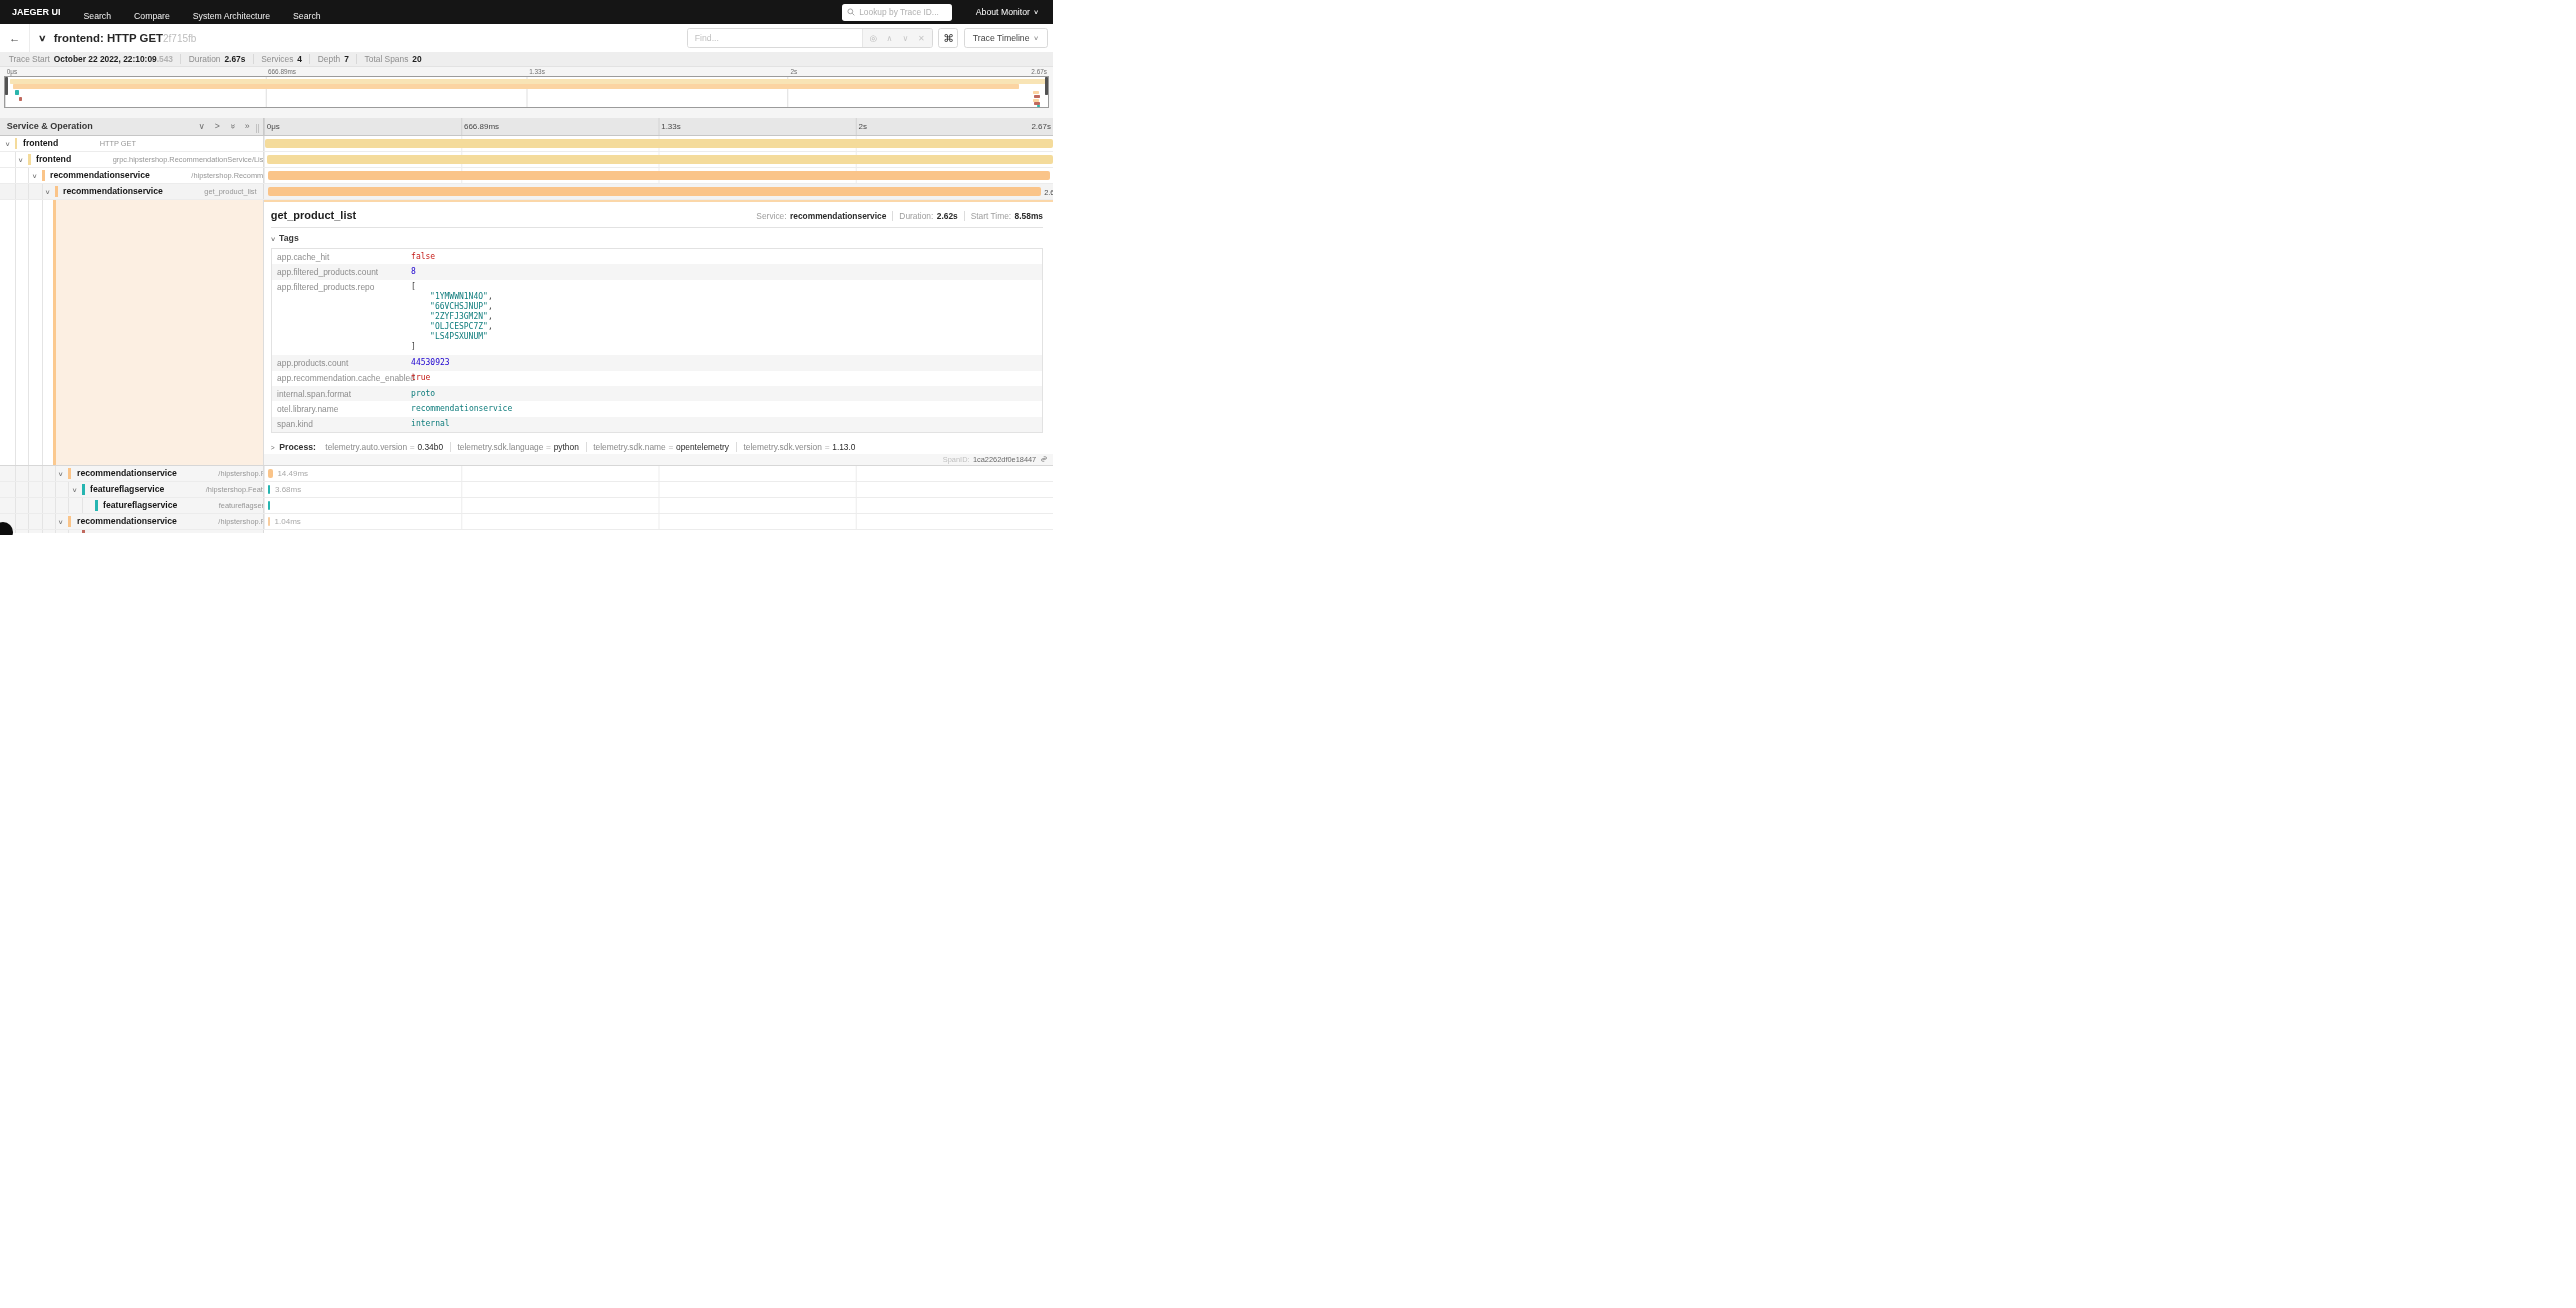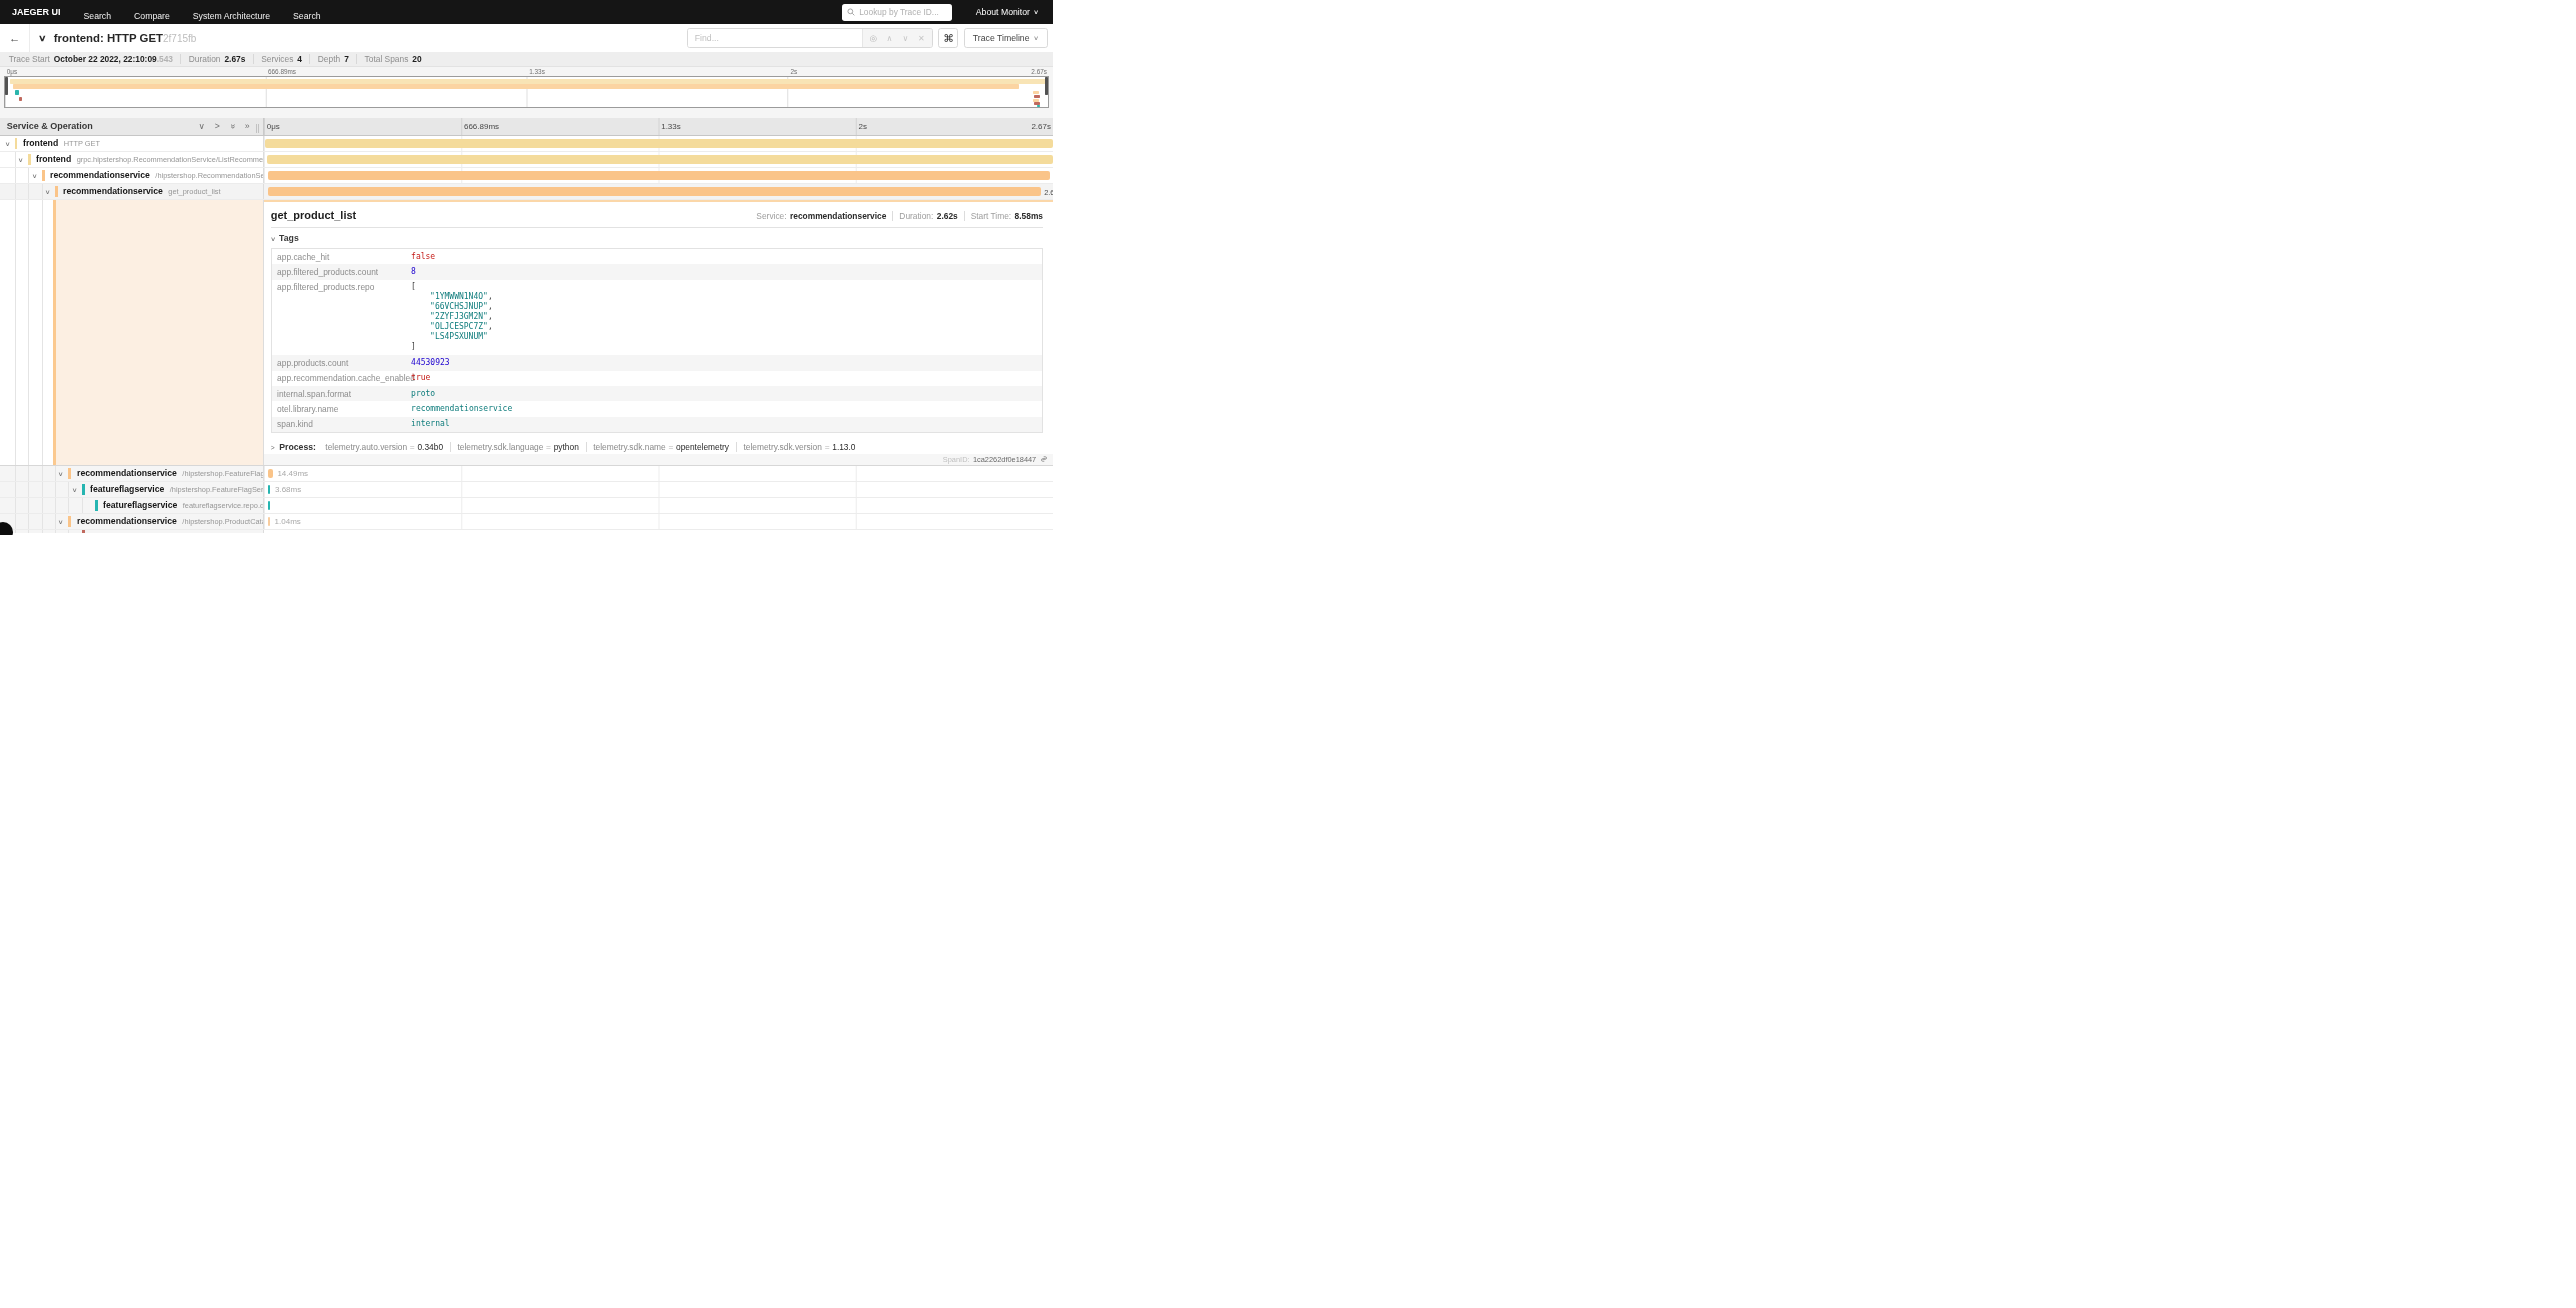--- a/index.html
+++ b/index.html
@@ -77,21 +77,21 @@
   .gh-tick { position:absolute; top:50%; transform:translateY(-50%); font-size:8px; color:#4a4a4a; white-space:nowrap; }
 
   
   .srow { display:flex; height:16px; border-bottom:0.7px solid #ececec; cursor:pointer; }
   .scell { width:264px; position:relative; border-right:0.7px solid #dcdcdc; background:#fff; overflow:hidden; }
   .srow.shaded .scell { background:#f5f5f5; }
   .srow.sel .scell, .srow.sel .tl { background:#f3f3f3; }
   .guide { position:absolute; top:0; bottom:0; width:0.7px; background:#e4e4e4; }
   .sv-chev { position:absolute; top:50%; transform:translateY(-50%) scaleX(1.3); font-size:6px; color:#757575; width:9.4px; text-align:center; }
   .sv-bar { position:absolute; top:2px; bottom:2px; width:2.7px; }
-  .snames { position:absolute; top:0; bottom:0; display:flex; align-items:center; white-space:nowrap; }
+  .snames { position:absolute; top:0; bottom:0; display:flex; align-items:center; white-space:nowrap;gap:36px; }
   .sname { font-size:8.7px; font-weight:600; color:#161616; }
   .sop { font-size:7.4px; color:#969696; margin-left:5.4px; }
   .tl { flex:1; position:relative; background:#fff; overflow:hidden;
     background-image:linear-gradient(to right,#ececec 0.7px,transparent 0.7px); background-size:25% 100%; }
   .tl-bar { position:absolute; top:3.4px; height:8.7px; border-radius:2px; }
   .tl-label { position:absolute; top:4px; font-size:7.4px; color:#4a4a4a; white-space:nowrap; }
   .tl-dur { position:absolute; top:3.4px; font-size:8px; color:#a9a9a9; white-space:nowrap; }
 
   
   .detail-row { display:flex; height:266px; border-bottom:0.7px solid #d7d7d7; }

